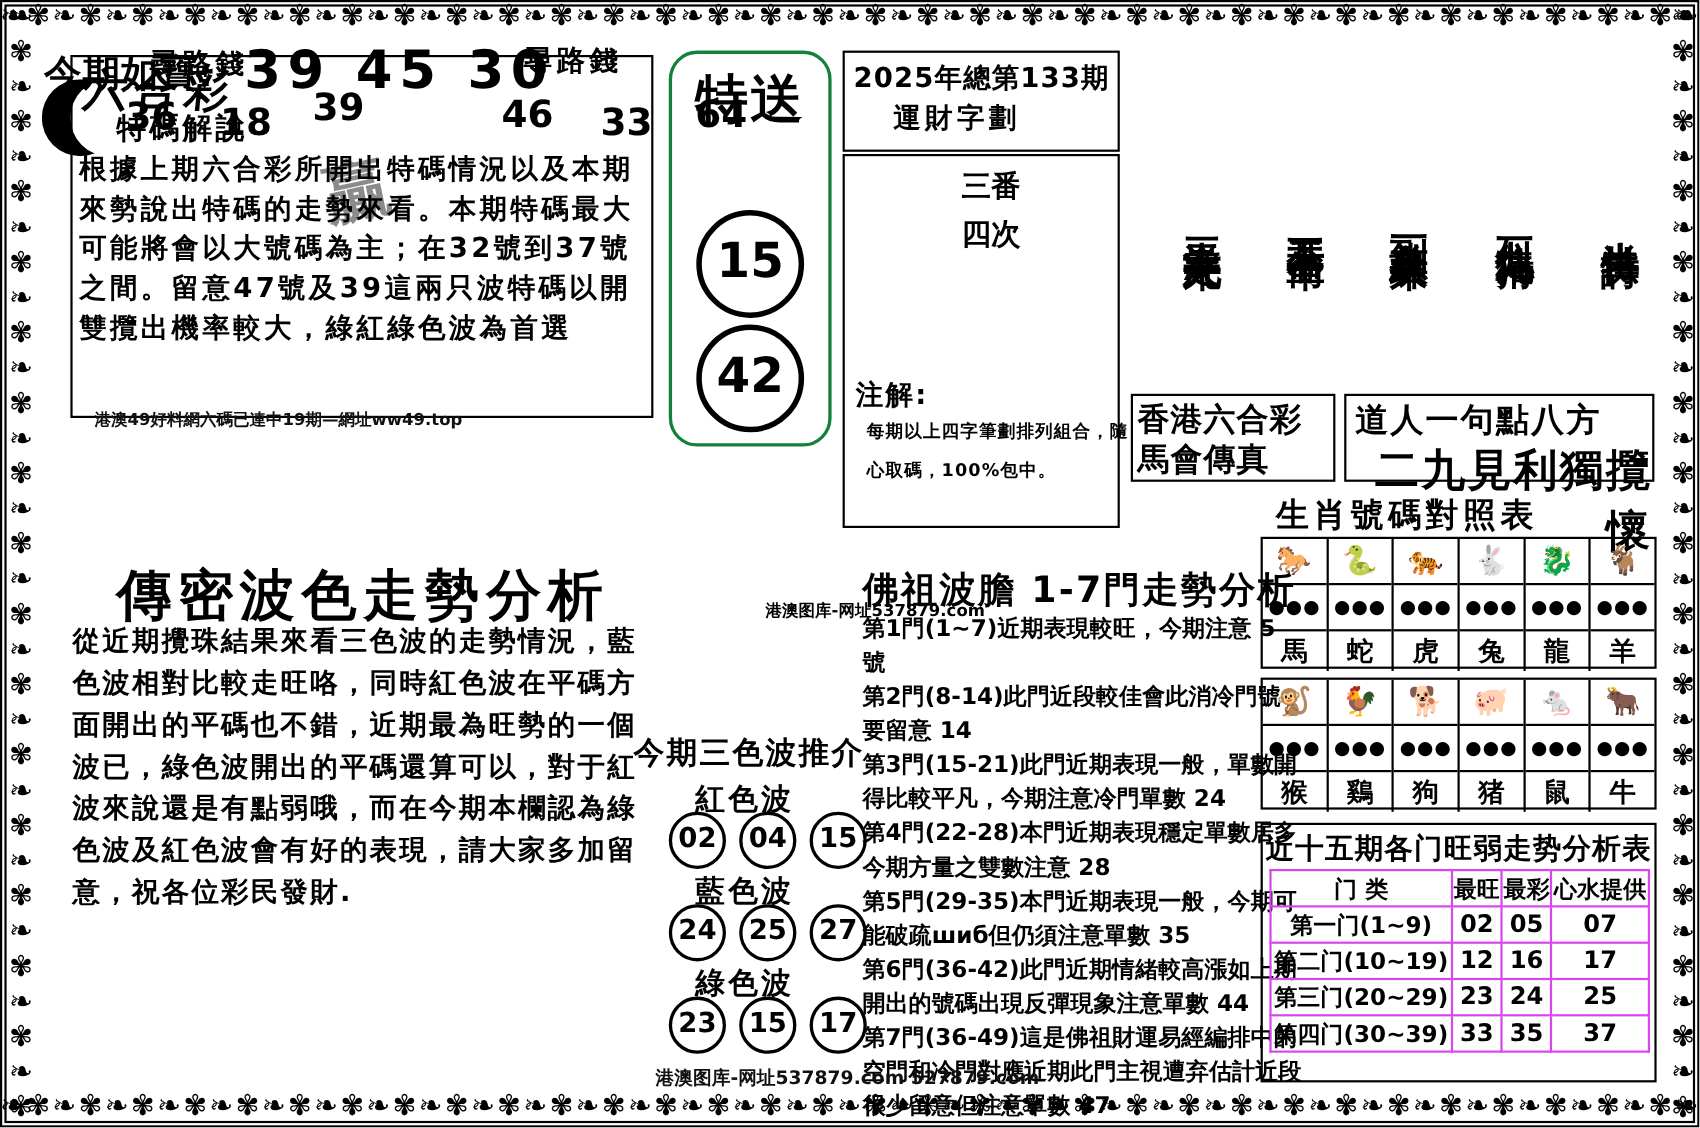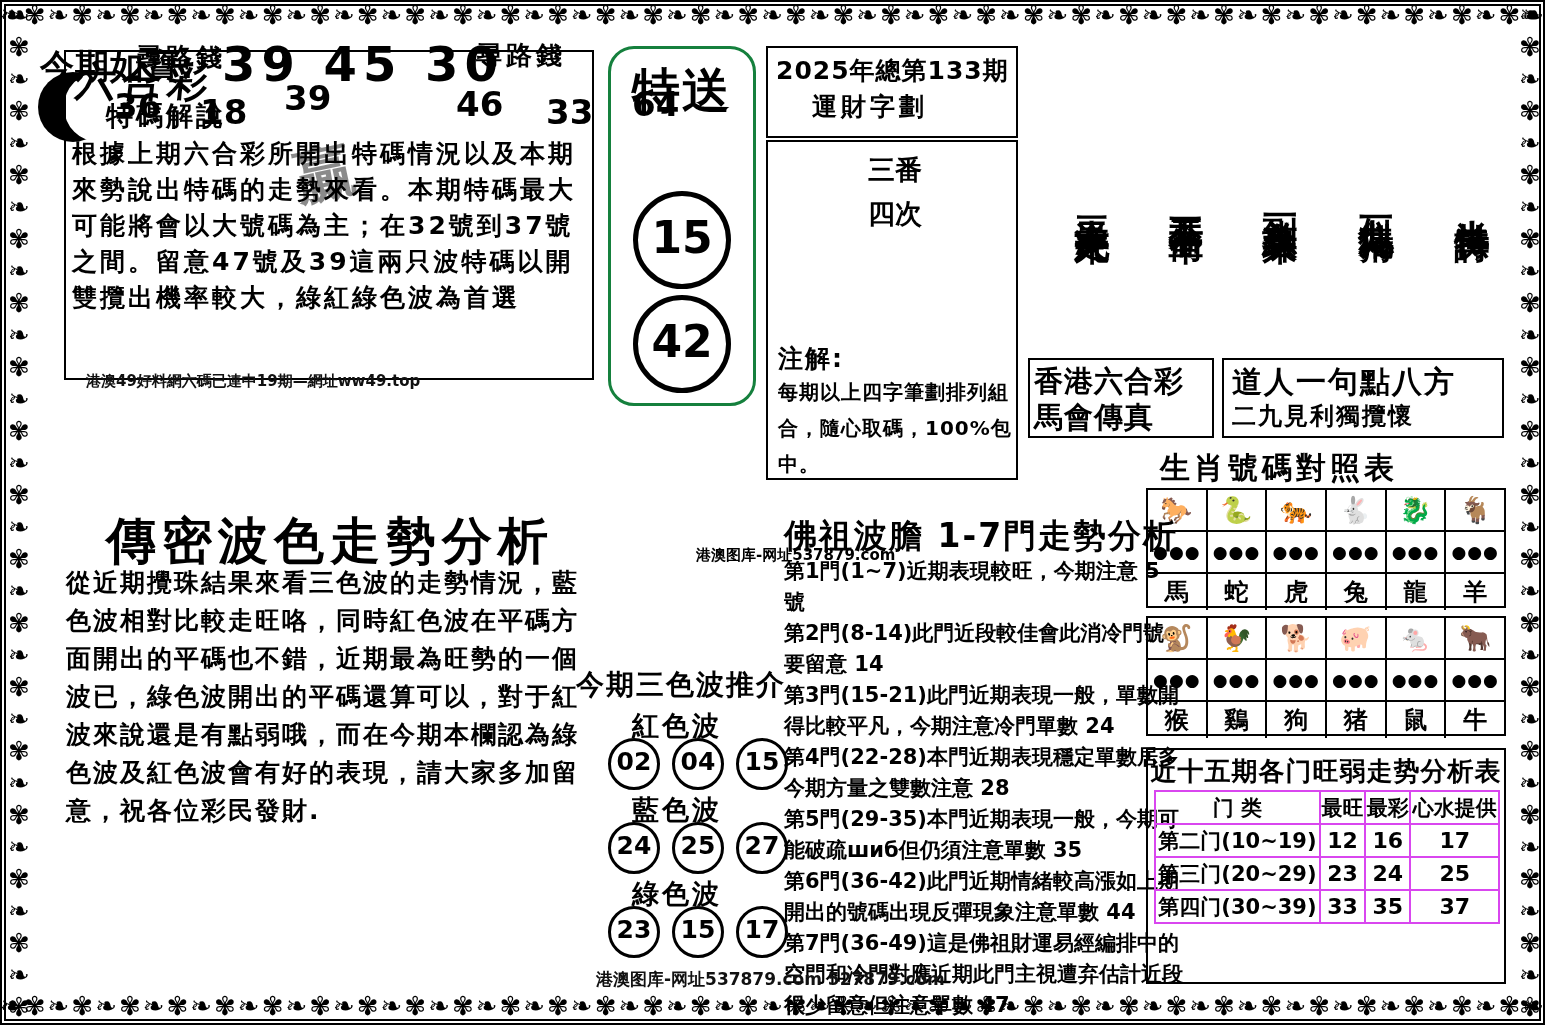--- a/index.html
+++ b/index.html
@@ -97,24 +97,24 @@
   }
 
   
   #period-head{left:730px;top:10px;width:252px;height:92px;}
   #period-head .l1{position:absolute;left:8px;top:6px;font-size:25px;font-weight:bold;letter-spacing:1px;}
   #period-head .l2{position:absolute;left:44px;top:42px;font-size:25px;font-weight:bold;letter-spacing:4px;}
 
   #riddle{left:730px;top:104px;width:252px;height:340px;}
   #riddle .poem{
     position:absolute;left:100px;top:6px;width:60px;
-    font-size:27px;font-weight:bold;line-height:44px;text-align:left;
+    font-size:27px;font-weight:bold;line-height:44px;text-align:right;
   }
   #riddle .note-t{position:absolute;left:10px;top:200px;font-size:25px;font-weight:bold;letter-spacing:2px;}
-  #riddle .note-b{position:absolute;left:10px;top:232px;width:238px;font-size:20px;font-weight:bold;line-height:36px;letter-spacing:1px;}
+  #riddle .note-b{position:absolute;left:20px;top:232px;width:238px;font-size:16px;font-weight:bold;line-height:36px;letter-spacing:1px;}
 
   #treasure{left:730px;top:450px;width:390px;height:64px;border:none;}
   #treasure .t-label{position:absolute;left:4px;top:8px;font-size:34px;font-weight:bold;letter-spacing:1px;}
   #treasure .t-nums{position:absolute;left:186px;top:0px;font-size:48px;font-weight:bold;letter-spacing:6px;}
 
   
   .poem-col{
     position:absolute;top:10px;width:86px;height:300px;
     font-size:35px;font-weight:bold;line-height:44px;text-align:center;
     letter-spacing:2px;
@@ -126,21 +126,21 @@
   #pc3{left:1180px;}
   #pc4{left:1276px;}
   #pc5{left:1372px;height:300px;}
 
   #hk-badge{left:992px;top:322px;width:186px;height:80px;}
   #hk-badge .b1{position:absolute;left:4px;top:2px;font-size:29px;font-weight:bold;letter-spacing:1px;}
   #hk-badge .b2{position:absolute;left:4px;top:38px;font-size:29px;font-weight:bold;letter-spacing:1px;}
 
   #daoren{left:1186px;top:322px;width:282px;height:80px;}
   #daoren .d1{position:absolute;left:8px;top:2px;font-size:30px;font-weight:bold;letter-spacing:2px;}
-  #daoren .d2{position:absolute;left:8px;top:40px;font-size:24px;font-weight:bold;letter-spacing:2px;text-align:right;}
+  #daoren .d2{position:absolute;left:8px;top:40px;font-size:40px;font-weight:bold;letter-spacing:2px;text-align:right;}
 
   
   #zodiac-title{position:absolute;left:1124px;top:412px;font-size:30px;font-weight:bold;letter-spacing:4px;}
   #zodiac1{left:1110px;top:452px;width:360px;height:120px;}
   #zodiac2{left:1110px;top:580px;width:360px;height:120px;}
   .zrow{position:absolute;left:0;right:0;display:flex;}
   .zcell{flex:1;border-right:2px solid #000;box-sizing:border-box;text-align:center;}
   .zcell:last-child{border-right:none;}
   .zimg{height:40px;font-size:26px;line-height:40px;border-bottom:2px solid #000;}
   .zdots{height:40px;line-height:40px;font-size:17px;letter-spacing:1px;border-bottom:2px solid #000;}
@@ -365,20 +365,26 @@
 
   <div class="box" id="trend-box">
     <div id="trend-title">近十五期各门旺弱走势分析表</div>
     <table id="trend-table">
       <tbody>
           <tr>
         <th>门 类</th>
         <th>最旺</th>
         <th>最彩</th>
         <th>心水提供</th>
+      </tr>
+      <tr>
+        <td class="lbl">第一门(1~9)</td>
+        <td>02</td>
+        <td>05</td>
+        <td>07</td>
       </tr>
       <tr>
         <td class="lbl">第二门(10~19)</td>
         <td>12</td>
         <td>16</td>
         <td>17</td>
       </tr>
       <tr>
         <td class="lbl">第三门(20~29)</td>
         <td>23</td>

